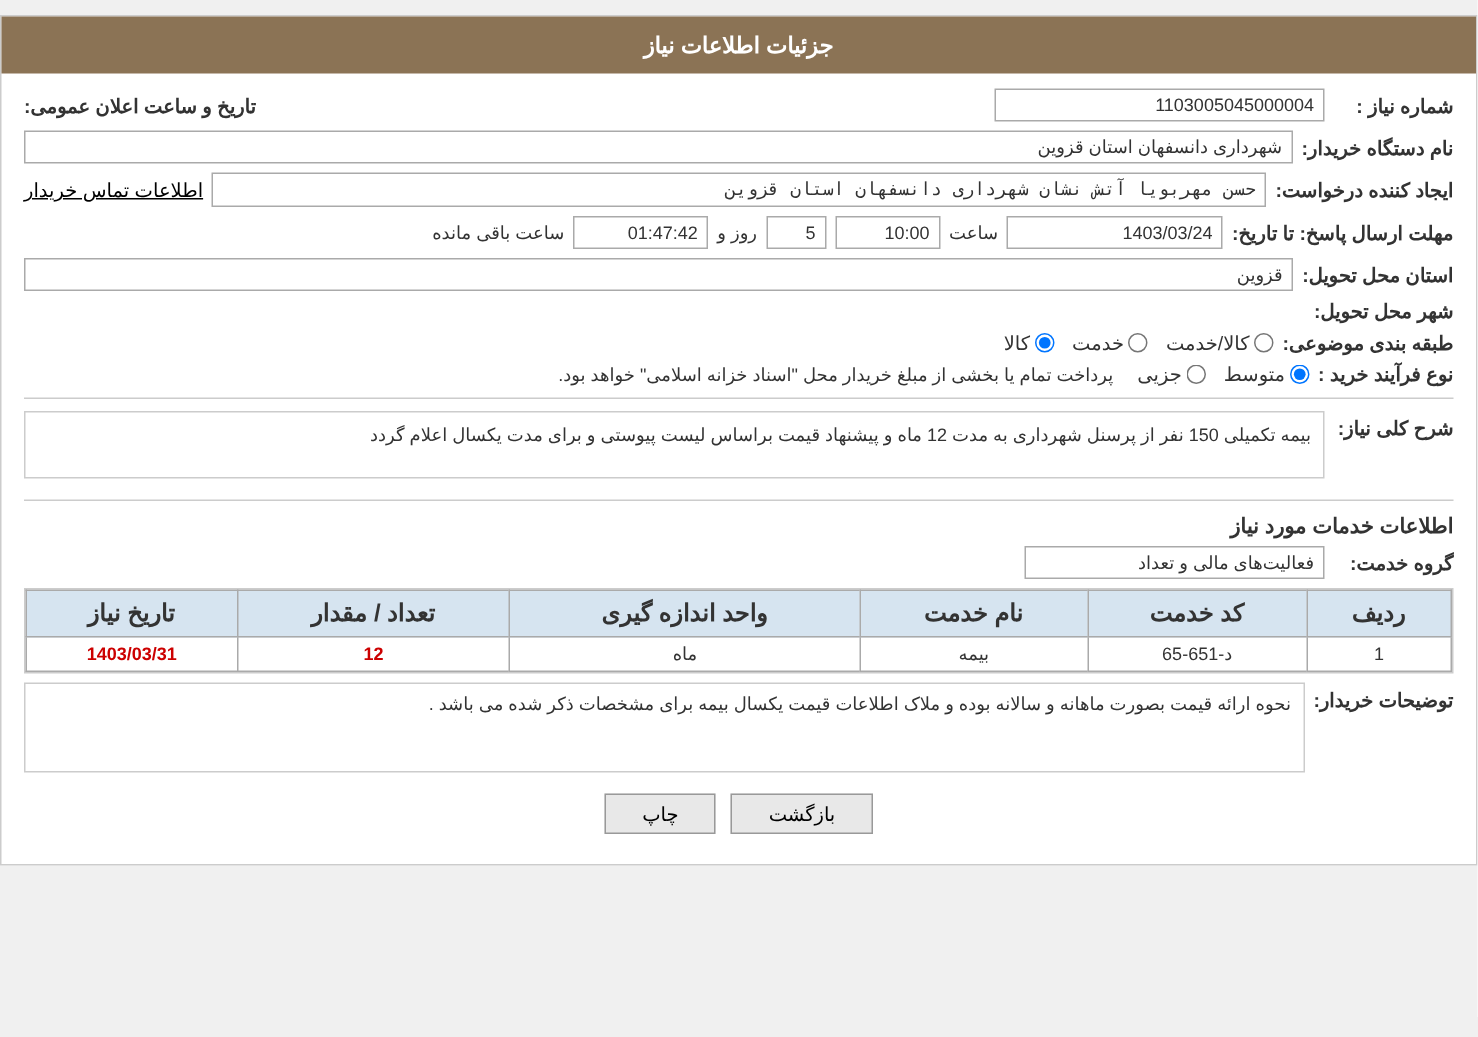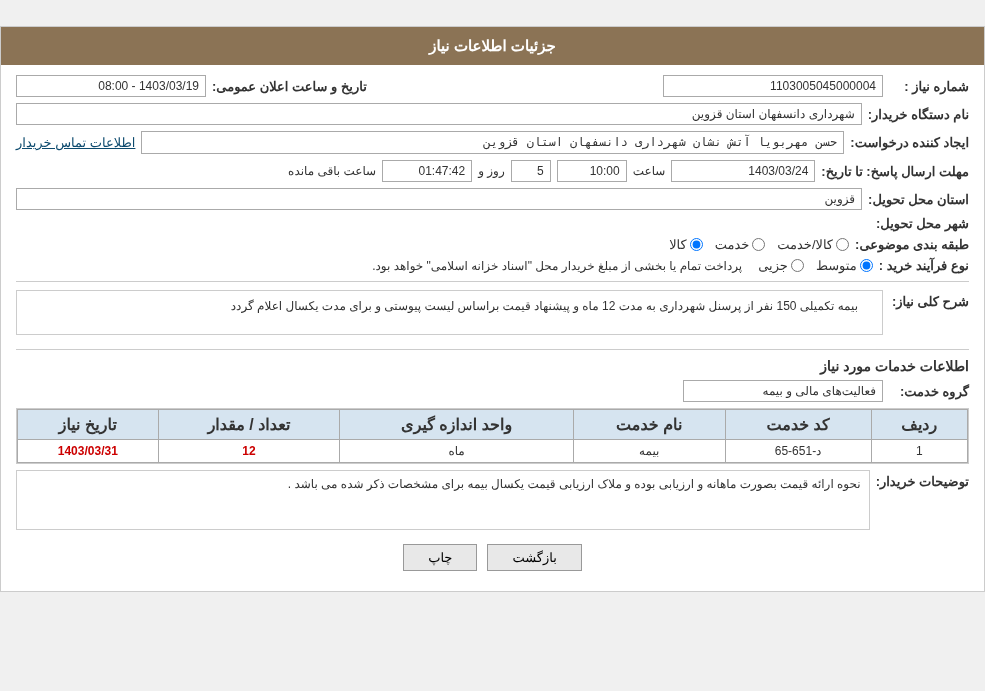--- a/index.html
+++ b/index.html
@@ -5,21 +5,21 @@
     * { box-sizing: border-box; margin: 0; padding: 0; }
     body {
       font-family: Tahoma, Arial, sans-serif;
       background: #f0f0f0;
       direction: rtl;
       font-size: 13px;
       color: #333;
     }
     .page-wrapper {
       max-width: 985px;
-      margin: 26px auto;
+      margin: 10px auto;
       background: #fff;
       border: 1px solid #ccc;
     }
     .header-bar {
       background: #8B7355;
       color: #fff;
       text-align: center;
       padding: 10px 0;
       font-size: 15px;
       font-weight: bold;
@@ -44,21 +44,21 @@
       border: 1px solid #aaa;
       background: #fff;
       padding: 3px 6px;
       min-height: 22px;
       font-family: Tahoma, Arial, sans-serif;
       font-size: 12px;
       direction: rtl;
     }
     .input-wide { flex: 1; }
     .link-text {
-      color: #0c4a6e;
+      color: #000000;
       cursor: pointer;
       text-decoration: underline;
     }
     .divider {
       border: none;
       border-top: 1px solid #ccc;
       margin: 8px 0;
     }
     .section-title {
       font-weight: bold;
@@ -73,21 +73,21 @@
       gap: 12px;
     }
     .radio-item {
       display: flex;
       align-items: center;
       gap: 3px;
     }
     .note-box {
       border: 1px solid #ccc;
       background: #fff;
-      padding: 6px 24px;
+      padding: 6px 8px;
       min-height: 50px;
       font-size: 12px;
       line-height: 1.6;
       margin-bottom: 6px;
     }
     .table-wrapper {
       border: 1px solid #ccc;
       margin-bottom: 6px;
     }
     table {
@@ -156,21 +156,20 @@
     <span>جزئیات اطلاعات نیاز</span>
   </div>
 
   <div class="content">
 
     <div class="form-row">
       <span class="label">شماره نیاز :</span>
       <div class="input-field" style="width:220px;">1103005045000004</div>
       <span style="flex:1"></span>
       <span class="label">تاریخ و ساعت اعلان عمومی:</span>
-      <div class="input-field" style="width:190px;">1403/03/19 - 08:00</div>
     </div>
 
     <div class="form-row">
       <span class="label">نام دستگاه خریدار:</span>
       <div class="input-field input-wide">شهرداری دانسفهان استان قزوین</div>
     </div>
 
     <div class="form-row">
       <span class="label">ایجاد کننده درخواست:</span>
       <div class="input-field" style="flex:1;font-family:Liberation Mono, monospace;">حسن مهربویا آتش نشان شهرداری دانسفهان استان قزوین</div>
@@ -236,21 +235,21 @@
       <span class="label" style="margin-top:4px;">شرح کلی نیاز:</span>
       <div class="note-box" style="flex:1; min-height:45px;">بیمه تکمیلی 150 نفر از پرسنل شهرداری به مدت 12 ماه و پیشنهاد قیمت براساس لیست پیوستی و برای مدت یکسال اعلام گردد</div>
     </div>
 
     <hr class="divider">
 
     <div class="section-title">اطلاعات خدمات مورد نیاز</div>
 
     <div class="form-row">
       <span class="label">گروه خدمت:</span>
-      <div class="input-field" style="width:200px;">فعالیت‌های مالی و بیمه</div>
+      <div class="input-field" style="width:200px;">فعالیت‌های مالی و تعداد</div>
     </div>
 
     <div class="table-wrapper">
       <table>
         <thead>
           <tr>
             <th>ردیف</th>
             <th>کد خدمت</th>
             <th>نام خدمت</th>
             <th>واحد اندازه گیری</th>
@@ -266,21 +265,21 @@
               <td>ماه</td>
               <td class="highlight">12</td>
               <td class="highlight">1403/03/31</td>
             </tr>
           </tbody>
       </table>
     </div>
 
     <div class="form-row" style="align-items:flex-start;">
       <span class="label" style="margin-top:4px;">توضیحات خریدار:</span>
-      <div class="buyer-notes" style="flex:1;">نحوه ارائه قیمت بصورت ماهانه و ارزیابی بوده و ملاک ارزیابی قیمت یکسال بیمه برای مشخصات ذکر شده می باشد .</div>
+      <div class="buyer-notes" style="flex:1;">نحوه ارائه قیمت بصورت ماهانه و سالانه بوده و ملاک اطلاعات قیمت یکسال بیمه برای مشخصات ذکر شده می باشد .</div>
     </div>
 
     <div class="buttons-row">
       <button class="btn btn-back">بازگشت</button>
       <button class="btn btn-print">چاپ</button>
     </div>
   </div>
 </div>
 
 </body></html>

